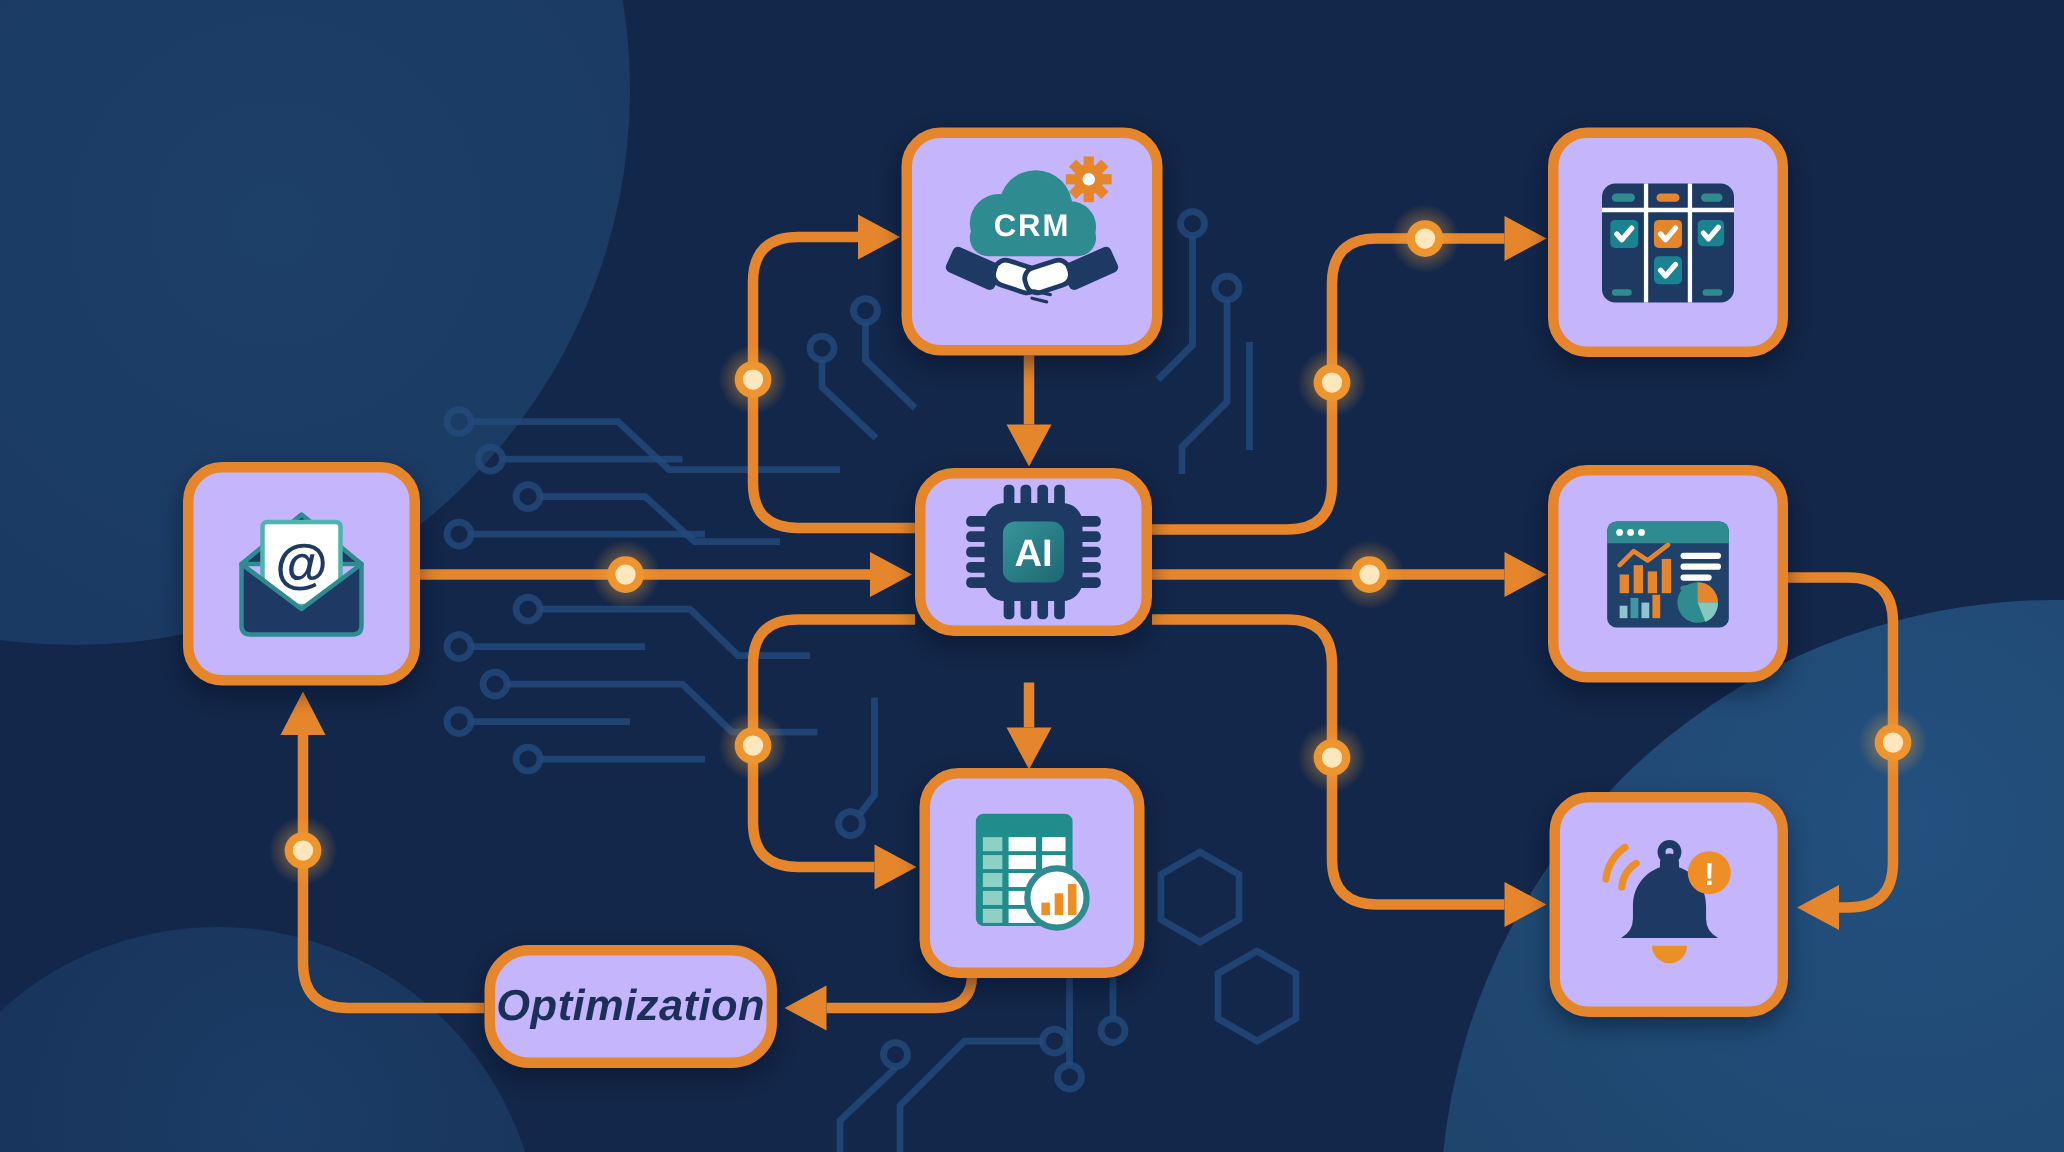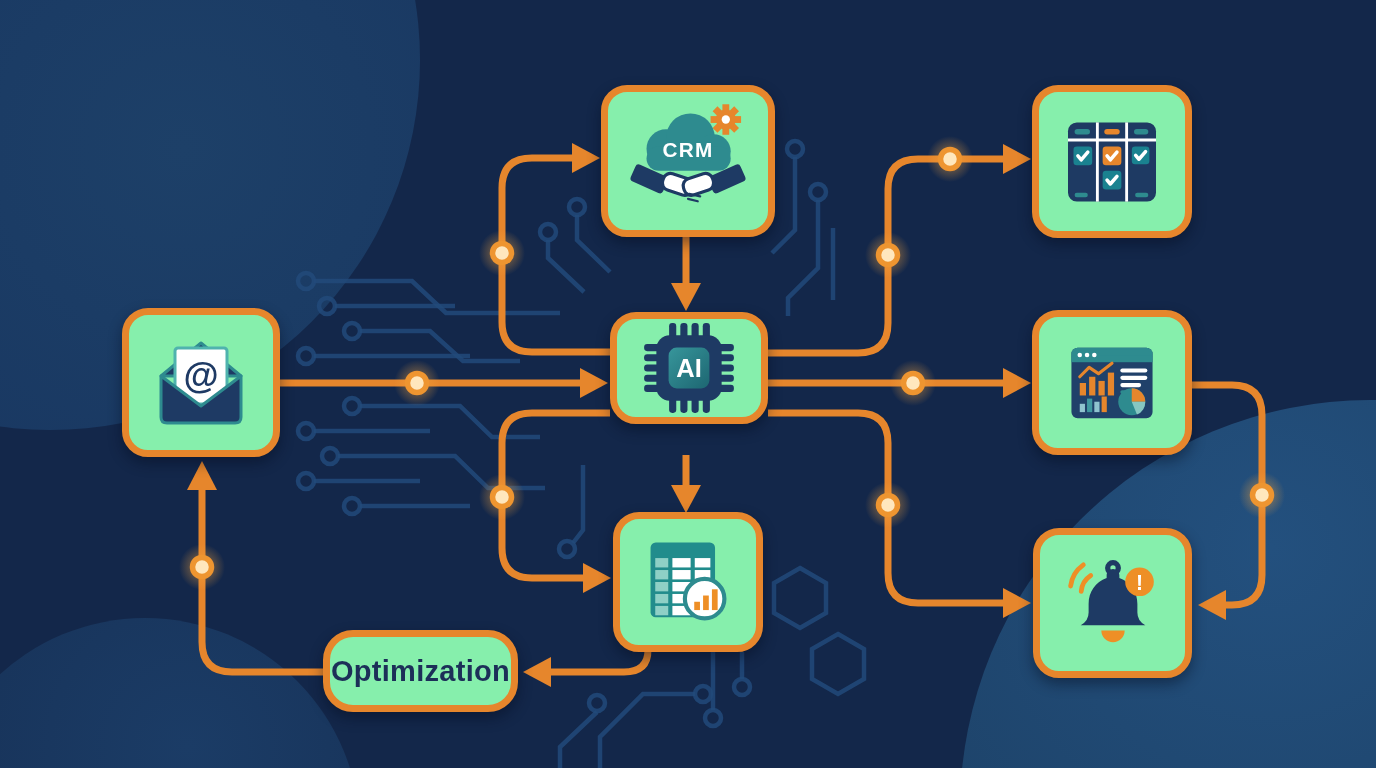--- a/index.html
+++ b/index.html
@@ -11,28 +11,29 @@
   .bg-circle{position:absolute;border-radius:50%;}
   .bg-c1{left:-320px;top:-310px;width:740px;height:740px;
     background:radial-gradient(circle at 68% 62%, #1d4068 0%, #193862 55%, #152e55 100%);}
   .bg-c2{left:960px;top:400px;width:820px;height:820px;
     background:radial-gradient(circle at 38% 18%, #23507e 0%, #1d4268 55%, #183861 100%);}
   .bg-c3{left:-70px;top:618px;width:430px;height:430px;
     background:radial-gradient(circle at 60% 30%, #1b3c66 0%, #173258 70%);}
   svg.layer{position:absolute;left:0;top:0;z-index:1;}
   .node{
     position:absolute;z-index:3;box-sizing:border-box;
-    background:#86efac;border:7px solid #e6862c;border-radius:26px;
+    background:#c4b5fd;border:7px solid #e6862c;border-radius:26px;
     display:flex;align-items:center;justify-content:center;
     box-shadow:0 6px 14px rgba(5,12,28,.45);
   }
   .node svg{display:block;}
   .opt-label{
     font-weight:bold;font-size:29px;color:#1c2f58;letter-spacing:.3px;
     white-space:nowrap;
+    font-style:italic;
   }
   text{font-family:"Liberation Sans",sans-serif;}
   .trace{stroke:#224a7a;stroke-width:4.5;fill:none;opacity:.85;}
   .tring{stroke:#224a7a;stroke-width:4.5;fill:none;opacity:.85;}
   .wire{stroke:#e6862c;stroke-width:7;fill:none;}
   .ahead{fill:#e6862c;}
 </style>
 </head>
 <body>
 

